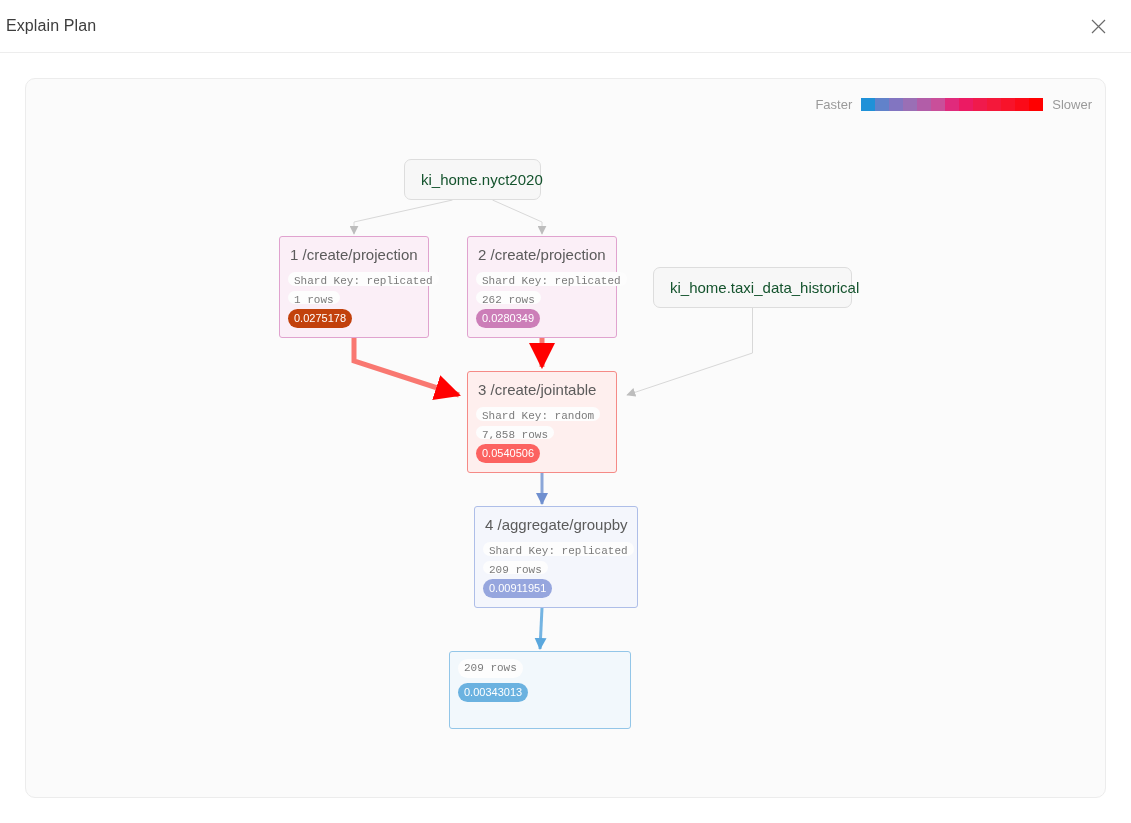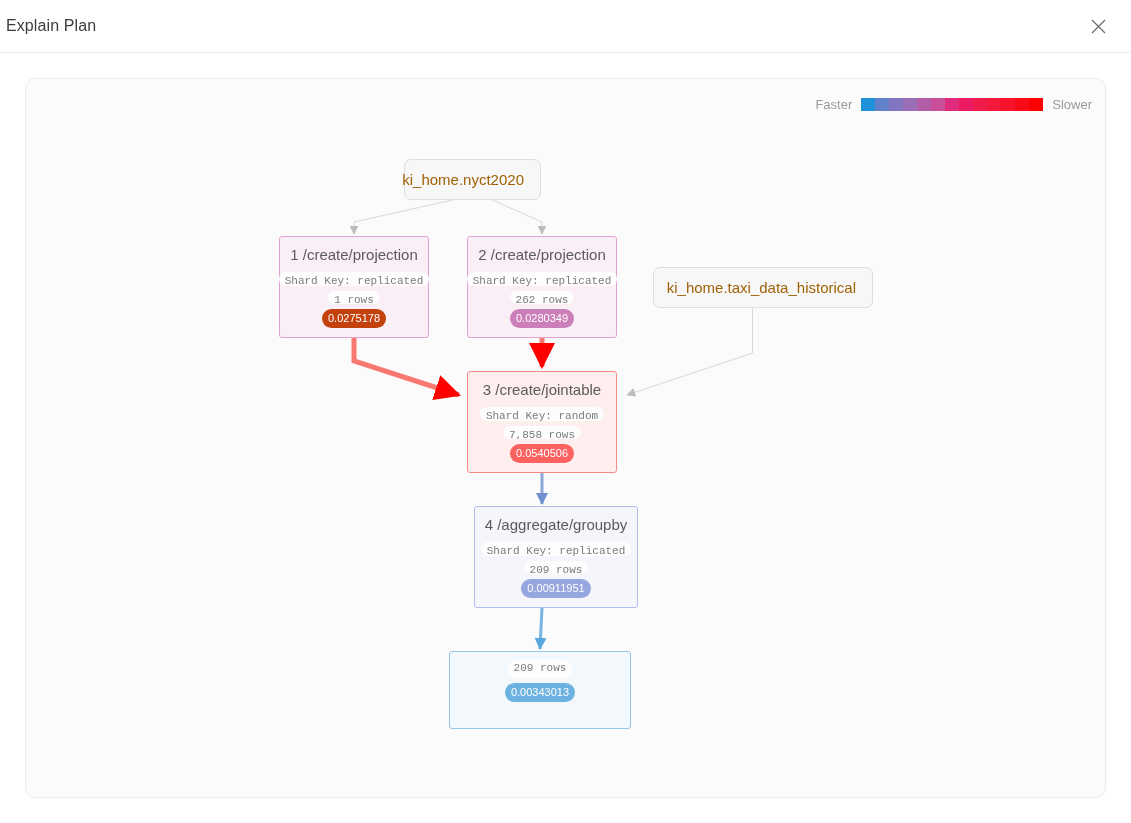--- a/index.html
+++ b/index.html
@@ -94,38 +94,38 @@
 
   
   .table-node {
     position: absolute;
     box-sizing: border-box;
     background: #f7f7f7;
     border: 1px solid #dddddd;
     border-radius: 7px;
     display: flex;
     align-items: center;
-    justify-content: flex-end;
+    justify-content: flex-start;
     font-size: 15px;
-    color: #a16207;
+    color: #14532d;
     padding: 16px 16px;
     white-space: nowrap;
   }
 
   
   .op-node {
     position: absolute;
     box-sizing: border-box;
     border-width: 1px;
     border-style: solid;
     border-radius: 3px;
     padding: 7px 8px 9px 8px;
     display: flex;
     flex-direction: column;
-    align-items: center;
+    align-items: flex-start;
     gap: 5px;
   }
   .op-title {
     font-size: 15px;
     color: #5b5b5b;
     text-align: center;
     padding: 2px 2px 4px 2px;
     white-space: nowrap;
   }
   .op-chip {
@@ -214,21 +214,21 @@
         <path d="M726.5,229 L726.5,274 L601,316" stroke="#d8d8d8" stroke-width="1" fill="none" marker-end="url(#mk-taxi-to-node-3)"></path>
         <path d="M328,259 L328,282 L433,316" stroke="#f97871" stroke-width="5" fill="none" marker-end="url(#mk-node-1-to-node-3)"></path>
         <path d="M516,259 L516,288" stroke="#f97871" stroke-width="5" fill="none" marker-end="url(#mk-node-2-to-node-3)"></path>
         <path d="M516,394 L516,425" stroke="#8ba6d8" stroke-width="3" fill="none" marker-end="url(#mk-node-3-to-node-4)"></path>
         <path d="M516,529 L514,570" stroke="#74b4e2" stroke-width="3" fill="none" marker-end="url(#mk-node-4-to-node-5)"></path>
       </svg>
     <div id="node-layer">
         <div class="table-node" style="left: 378px; top: 80px; width: 137px; height: 41px;">
           <span>ki_home.nyct2020</span>
         </div>
-        <div class="table-node" style="left: 627px; top: 188px; width: 220px; height: 41px;">
+        <div class="table-node" style="left: 627px; top: 188px; width: 199px; height: 41px;">
           <span>ki_home.taxi_data_historical</span>
         </div>
         <div class="op-node" style="left: 253px; top: 157px; width: 150px; height: 102px; border-color: rgb(224, 163, 207); background: rgb(251, 239, 247);">
           <div class="op-title">1 /create/projection</div>
           <div class="op-chip">Shard Key: replicated</div>
           <div class="op-chip">1 rows</div>
           <div class="op-bar" style="background: #c2410c;">0.0275178</div>
         </div>
         <div class="op-node" style="left: 441px; top: 157px; width: 150px; height: 102px; border-color: rgb(224, 163, 207); background: rgb(251, 239, 247);">
           <div class="op-title">2 /create/projection</div>

